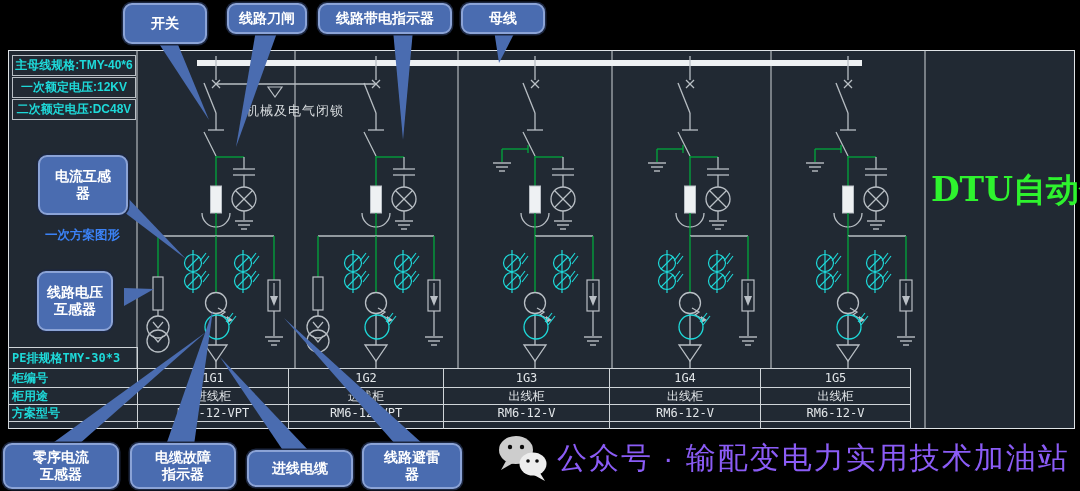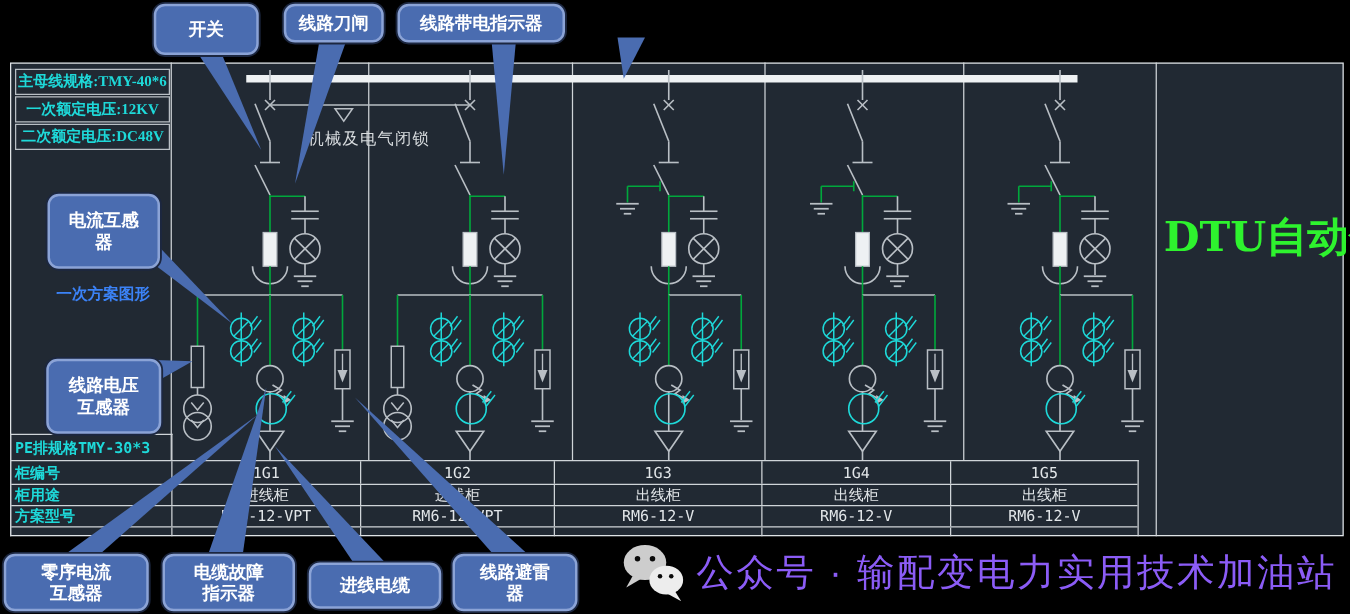--- a/index.html
+++ b/index.html
@@ -5,21 +5,21 @@
   html,body{margin:0;padding:0;background:#000;}
   .stage{position:relative;width:1080px;height:491px;background:#000;overflow:hidden;
          font-family:"Liberation Sans",sans-serif;}
   .frame{position:absolute;left:8px;top:50px;width:1067px;height:379px;background:#212933;
          border:1.5px solid #dfe3e6;box-sizing:border-box;}
   svg.layer{position:absolute;left:0;top:0;width:1080px;height:491px;pointer-events:none;}
 
   
   .infobox{position:absolute;left:12px;width:124px;height:21px;border:1px solid #b9bfc5;
            box-sizing:border-box;color:#1ed9d9;font-size:12px;font-weight:600;
-           font-family:Liberation Serif, serif;display:flex;align-items:center;justify-content:center;
+           font-family:Liberation Sans, sans-serif;display:flex;align-items:center;justify-content:center;
            white-space:nowrap;}
   .pebox{position:absolute;left:8px;top:347px;width:130px;height:21px;border:1px solid #cfd4d8;
          border-bottom:none;box-sizing:border-box;color:#1ed9d9;font-size:12px;font-weight:600;
          font-family:"DejaVu Sans Mono",monospace;display:flex;align-items:center;padding-left:3px;}
   .scheme-label{position:absolute;left:45px;top:227px;color:#3b82f6;font-size:12.5px;font-weight:700;}
   .interlock-label{position:absolute;left:246px;top:102px;color:#d7dbde;font-size:13px;letter-spacing:1px;white-space:nowrap;}
   .dtu{position:absolute;left:931px;top:168px;width:146px;color:#2ef32e;font-size:33px;font-weight:700;
        font-family:"DejaVu Serif",serif;white-space:nowrap;letter-spacing:0px;}
 
   
@@ -456,23 +456,24 @@
     <polygon points="124,288 124,306 154,289" fill="#4a6cb0"></polygon>
     <polygon points="50,445 78,445 206,332" fill="#4a6cb0"></polygon>
     <polygon points="166,445 194,445 213,310" fill="#4a6cb0"></polygon>
     <polygon points="284,452 310,452 220,357" fill="#4a6cb0"></polygon>
     <polygon points="396,445 424,445 284,318" fill="#4a6cb0"></polygon>
   </svg>
 
   <div class="callout" style="left:123px;top:3px;width:84px;height:41px">开关</div>
   <div class="callout" style="left:227px;top:3px;width:80px;height:31px">线路刀闸</div>
   <div class="callout" style="left:318px;top:3px;width:134px;height:31px">线路带电指示器</div>
+  <div class="callout" style="left:461px;top:3px;width:84px;height:31px">母线</div>
   <div class="callout" style="left:38px;top:155px;width:90px;height:60px">电流互感
 器</div>
-  <div class="callout" style="left:37px;top:287px;width:92px;height:60px">线路电压
+  <div class="callout" style="left:37px;top:271px;width:76px;height:60px">线路电压
 互感器</div>
   <div class="callout" style="left:3px;top:443px;width:116px;height:46px">零序电流
 互感器</div>
   <div class="callout" style="left:130px;top:443px;width:106px;height:46px">电缆故障
 指示器</div>
   <div class="callout" style="left:247px;top:450px;width:106px;height:37px">进线电缆</div>
   <div class="callout" style="left:362px;top:443px;width:100px;height:46px">线路避雷
 器</div>
 
   <div class="watermark">

